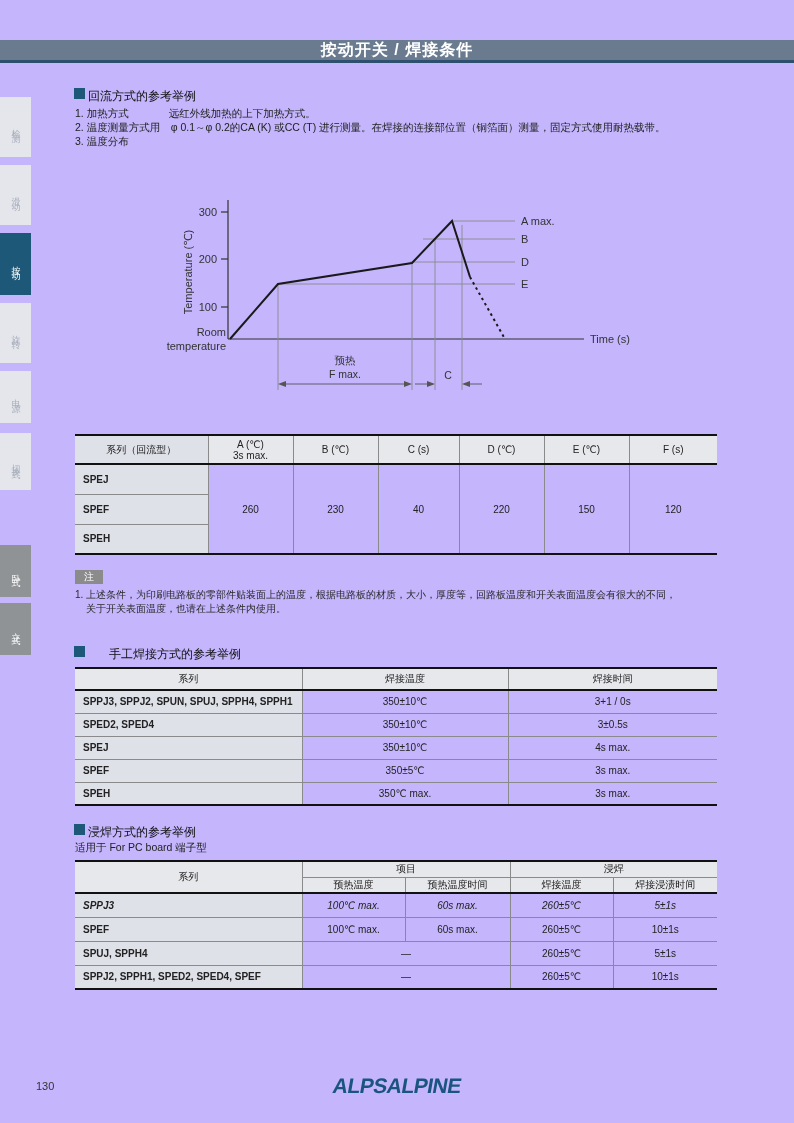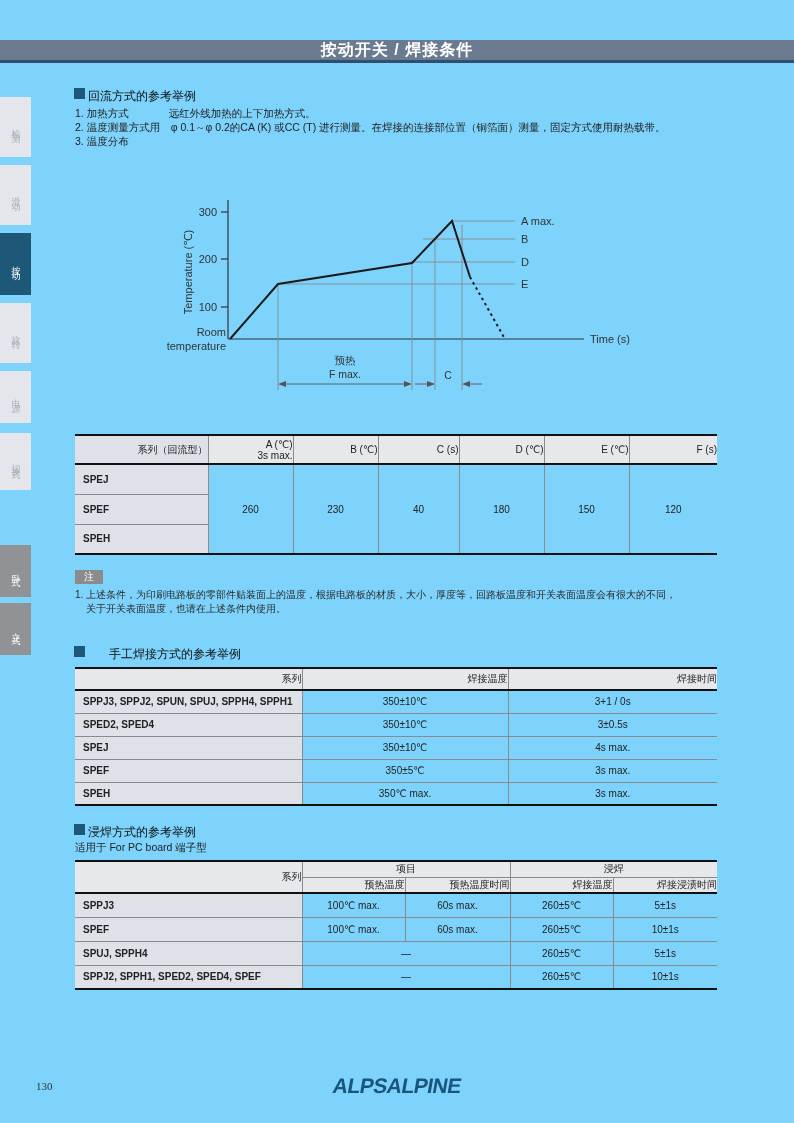--- a/index.html
+++ b/index.html
@@ -1,16 +1,16 @@
 <!DOCTYPE html>
 <html><head>
 <meta charset="utf-8">
 <style>
   html,body{margin:0;padding:0;background:#fff;}
-  .page{position:relative;width:794px;height:1123px;background:#7dd3fc;overflow:hidden;
+  .page{position:relative;width:794px;height:1123px;background:#c4b5fd;overflow:hidden;
         font-family:"Liberation Sans","DejaVu Sans",sans-serif;color:#1a1a1a;}
 
   
   .titlebar{position:absolute;left:0;top:40px;width:794px;height:20px;
             background:#6a7b90;border-bottom:3px solid #2f4f6e;
             display:flex;align-items:center;justify-content:center;}
   .titlebar .t{color:#fff;font-size:16px;font-weight:bold;letter-spacing:1px;}
 
   
   .tab{position:absolute;left:0;width:31px;display:flex;align-items:center;justify-content:center;}
@@ -28,30 +28,30 @@
   .body-line{position:absolute;font-size:10.5px;color:#222;white-space:nowrap;}
 
   
   .dtable{position:absolute;border-collapse:collapse;table-layout:fixed;
           border-top:2px solid #111;border-bottom:2px solid #111;}
   .dtable th,.dtable td{border:1px solid #8a8a8a;padding:0;font-weight:normal;
           text-align:center;vertical-align:middle;font-size:10px;color:#222;}
   .dtable tr > *:first-child{border-left:none;}
   .dtable tr > *:last-child{border-right:none;}
   .dtable .hd{background:#e7e8ec;color:#222;}
-  .dtable .thick-b{border-bottom:2px solid #111;text-align:right;}
+  .dtable .thick-b{border-bottom:2px solid #111;}
   .dtable .rowhd{background:#dfe1e9;font-weight:bold;text-align:left;padding-left:8px;}
 
   
   .note-badge{position:absolute;left:75px;top:570px;width:28px;height:14px;background:#8b8b8b;
               color:#fff;font-size:10px;display:flex;align-items:center;justify-content:center;}
   .note-line{position:absolute;font-size:10px;color:#2a2a2a;white-space:nowrap;}
 
   
-  .pagenum{position:absolute;left:36px;top:1080px;font-size:11px;color:#333;font-family:Liberation Serif, serif;}
+  .pagenum{position:absolute;left:36px;top:1080px;font-size:11px;color:#333;}
   .logo-wrap{position:absolute;left:0;top:1074px;width:794px;text-align:center;}
   .logo{display:inline-block;transform:skewX(-10deg);font-weight:800;font-size:21px;
         color:#19557e;letter-spacing:-0.5px;}
 
   svg text{font-family:"Liberation Sans","DejaVu Sans",sans-serif;}
 </style>
 </head>
 <body>
 
 <div class="page">
@@ -165,21 +165,21 @@
         <th class="hd thick-b">E (℃)</th>
         <th class="hd thick-b">F (s)</th>
       </tr>
     </thead>
     <tbody>
       <tr style="height:30px;">
         <td class="rowhd">SPEJ</td>
         <td rowspan="3">260</td>
         <td rowspan="3">230</td>
         <td rowspan="3">40</td>
-        <td rowspan="3">180</td>
+        <td rowspan="3">220</td>
         <td rowspan="3">150</td>
         <td rowspan="3">120</td>
       </tr>
       <tr style="height:30px;">
         <td class="rowhd">SPEF</td>
       </tr>
       <tr style="height:30px;">
         <td class="rowhd">SPEH</td>
       </tr>
     </tbody>
@@ -257,21 +257,21 @@
         <th class="hd" colspan="2">浸焊</th>
       </tr>
       <tr style="height:16px;">
         <th class="hd thick-b">预热温度</th>
         <th class="hd thick-b">预热温度时间</th>
         <th class="hd thick-b">焊接温度</th>
         <th class="hd thick-b">焊接浸渍时间</th>
       </tr>
     </thead>
     <tbody>
-      <tr style="height:24px;">
+      <tr style="height:24px;font-style:italic;">
         <td class="rowhd">SPPJ3</td>
         <td>100℃ max.</td>
         <td>60s max.</td>
         <td>260±5℃</td>
         <td>5±1s</td>
       </tr>
       <tr style="height:24px;">
         <td class="rowhd">SPEF</td>
         <td>100℃ max.</td>
         <td>60s max.</td>

